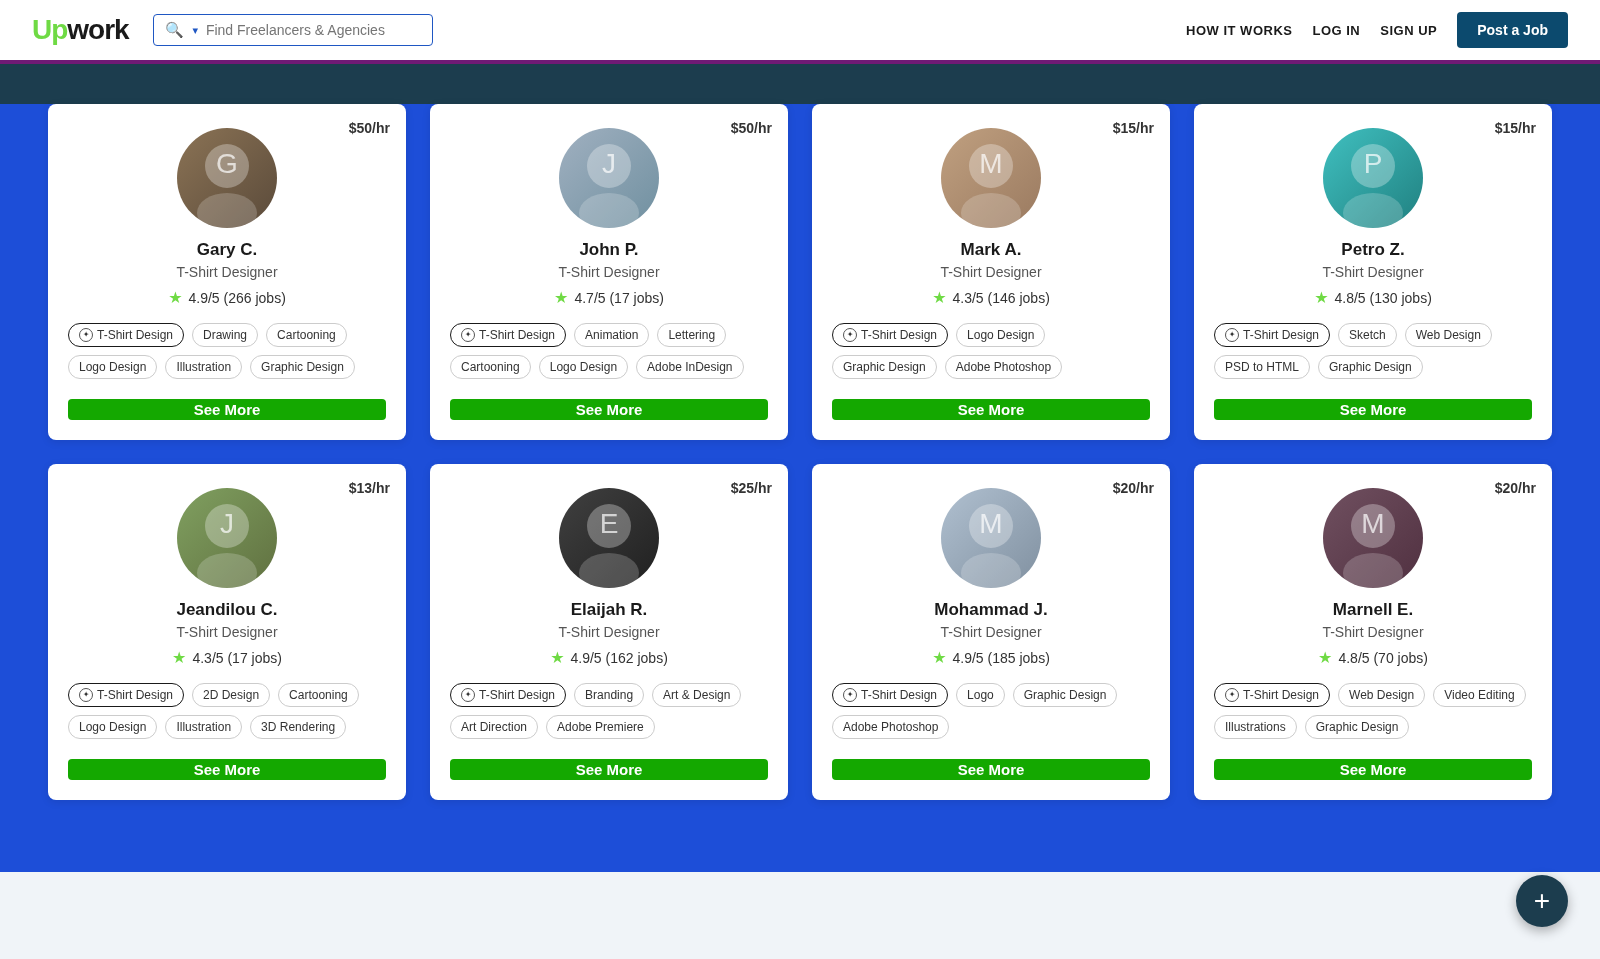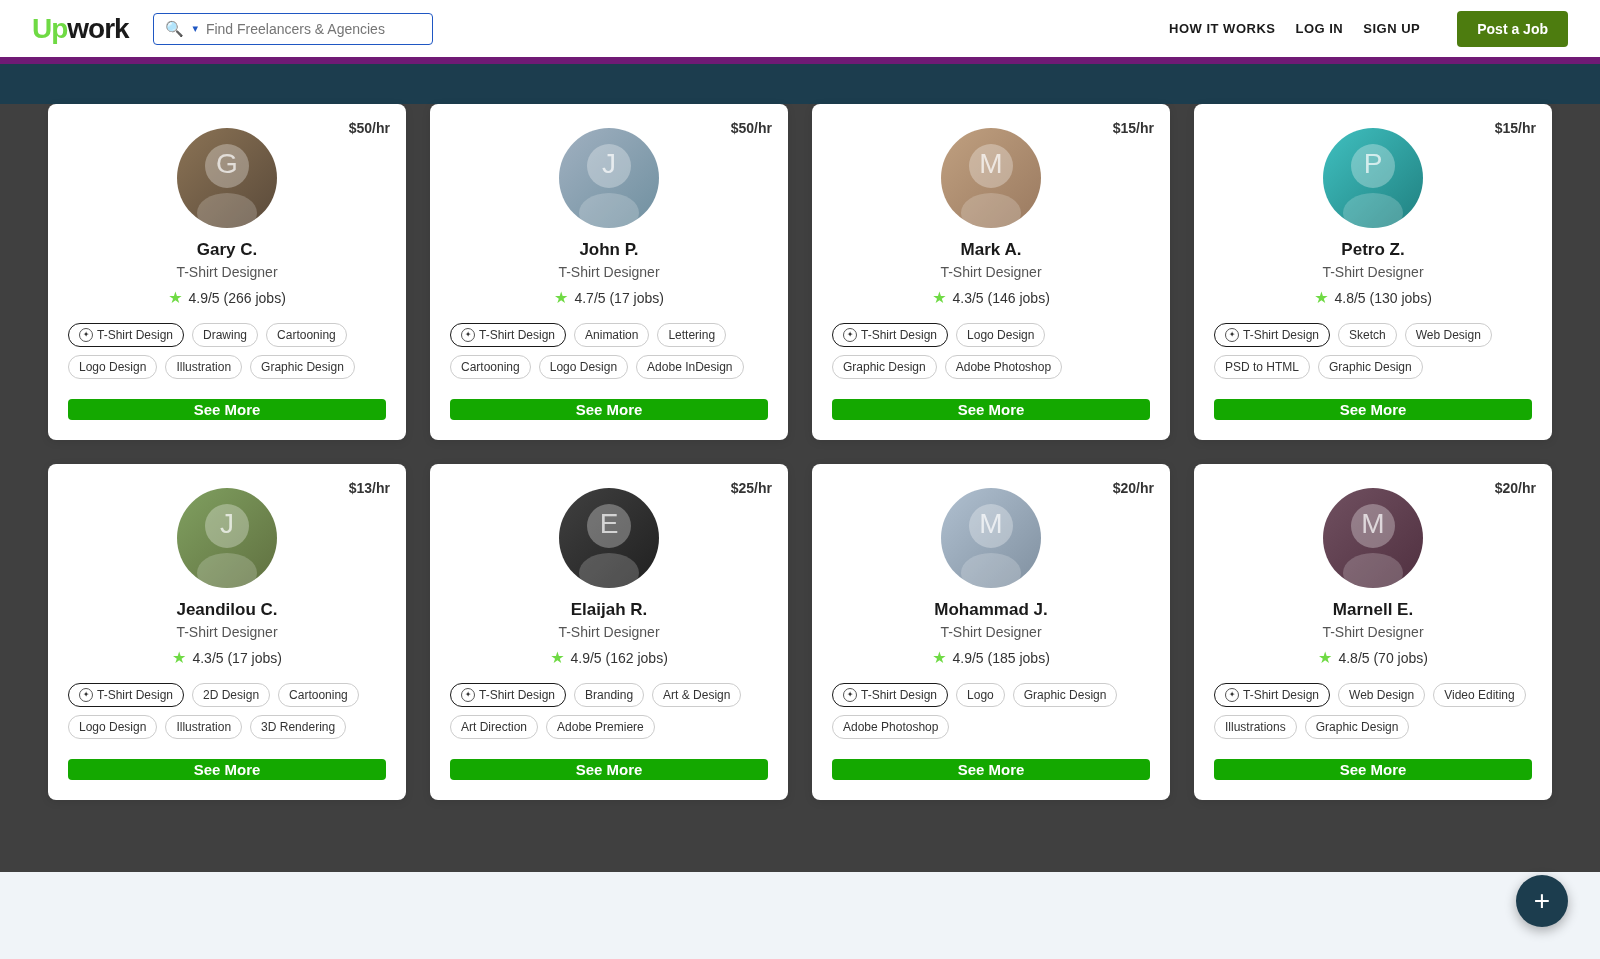--- a/index.html
+++ b/index.html
@@ -5,21 +5,21 @@
     * { box-sizing: border-box; margin: 0; padding: 0; }
     body { font-family: -apple-system, BlinkMacSystemFont, 'Segoe UI', sans-serif; background: #f0f4f8; }
 
     
     .header {
       background: #fff;
       display: flex;
       align-items: center;
       padding: 0 32px;
       height: 64px;
-      border-bottom: 7px solid #701a75;
+      border-bottom: 4px solid #701a75;
       gap: 24px;
     }
     .logo {
       display: flex;
       align-items: center;
       font-size: 28px;
       font-weight: 700;
       letter-spacing: -1px;
       text-decoration: none;
     }
@@ -52,42 +52,41 @@
     }
     .nav-link {
       font-size: 13px;
       font-weight: 600;
       color: #1a1a1a;
       text-decoration: none;
       letter-spacing: 0.5px;
       cursor: pointer;
     }
     .btn-post-job {
-      background: #4d7c0f;
+      background: #0c4a6e;
       color: #fff;
       border: none;
       border-radius: 4px;
       padding: 10px 20px;
       font-size: 14px;
       font-weight: 700;
       cursor: pointer;
       white-space: nowrap;
-      margin-left: 17px;
     }
 
     
     .hero-band {
       background: #1c3d4e;
       height: 80px;
     }
 
     
     .main-content {
       padding: 0 48px 48px;
-      background: #404040;
+      background: #1d4ed8;
     }
 
     
     .row {
       display: grid;
       grid-template-columns: repeat(4, 1fr);
       gap: 24px;
       margin-bottom: 24px;
     }
     .row:first-child {

